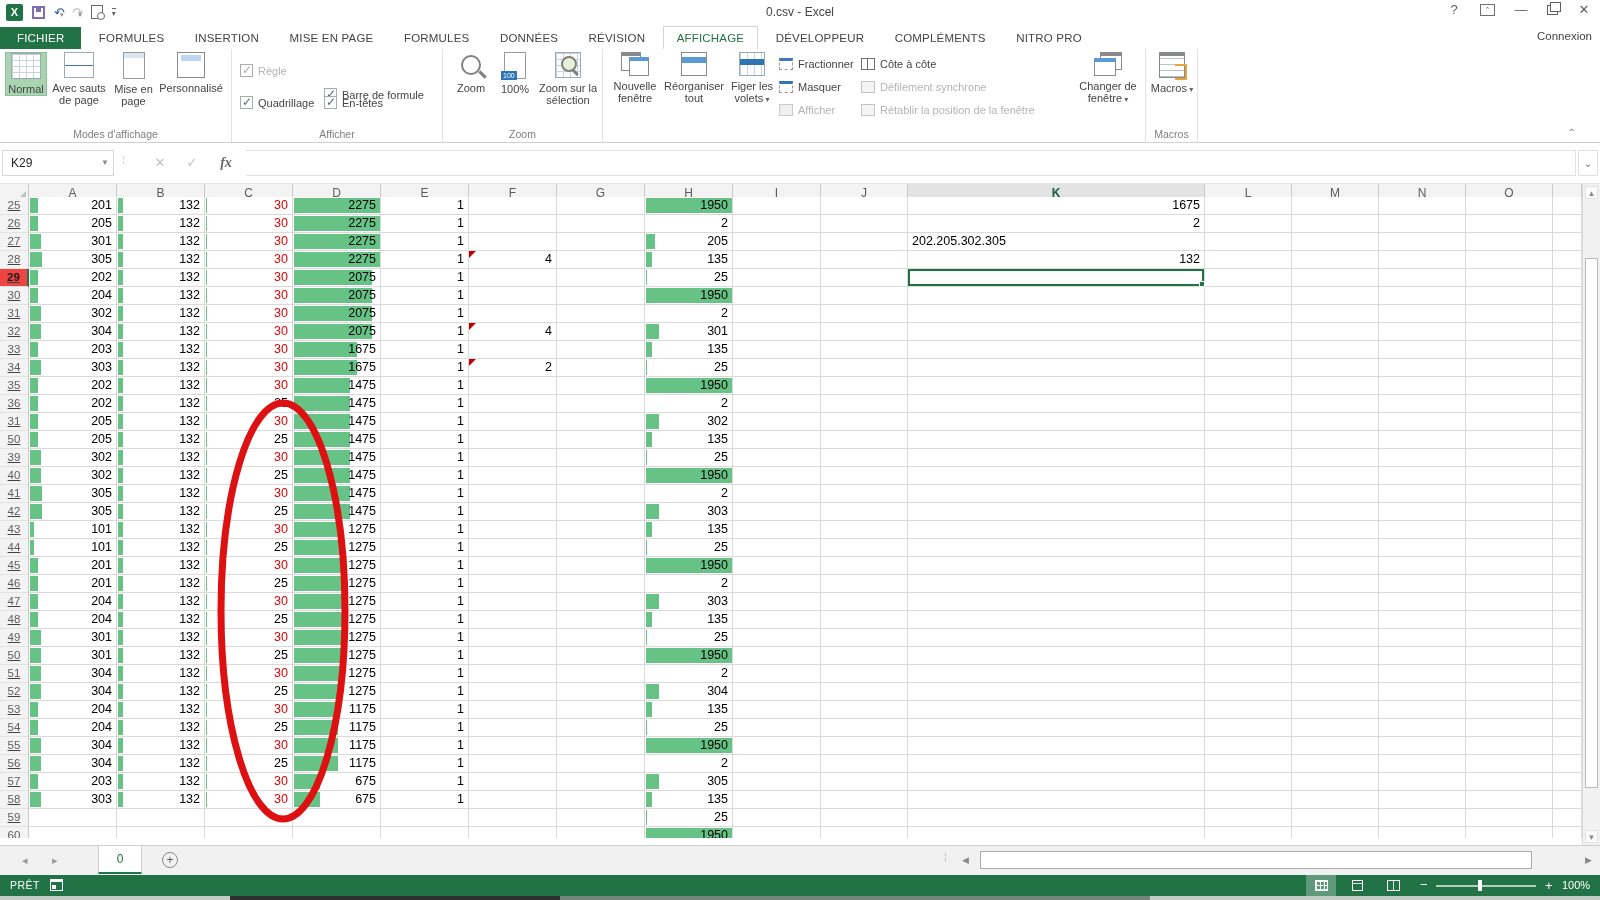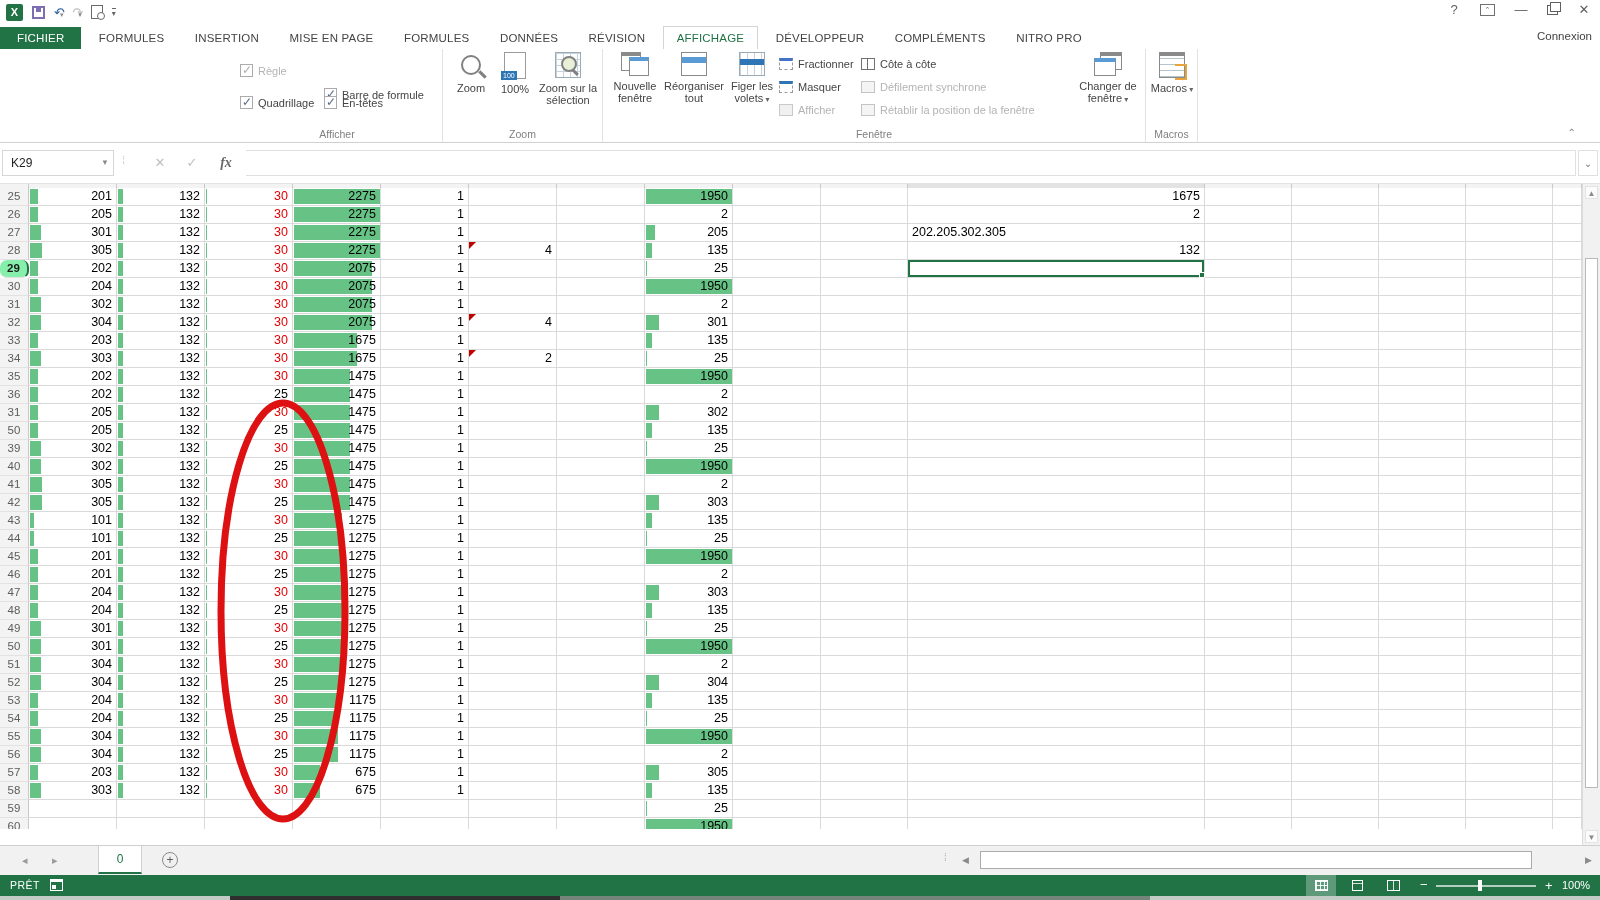--- a/index.html
+++ b/index.html
@@ -133,25 +133,25 @@
   
   #col-headers { position:absolute; top:184px; left:0; width:1582px; height:20px; display:flex;
     background:#f3f3f3; border-bottom:1px solid #c1c1c1; }
   .corner { width:29px; height:20px; border-right:1px solid #c9c9c9; position:relative; background:#f3f3f3; }
   .corner::after { content:''; position:absolute; right:2px; bottom:2px;
     border-bottom:11px solid #bcc2c8; border-left:11px solid transparent; }
   .col-h { height:20px; border-right:1px solid #c9c9c9; text-align:center; font-size:12px; color:#5c5c5c;
     line-height:19px; }
   .col-h.sel { background:#e3e3e3; color:#14613a; font-weight:bold; border-bottom:2px solid #217346; }
 
-  #grid { position:absolute; top:188px; left:0; width:1582px; height:641px; overflow:hidden; background:#fff; }
+  #grid { position:absolute; top:197px; left:0; width:1582px; height:641px; overflow:hidden; background:#fff;text-decoration:underline; }
   .grid-row { display:flex; height:18px; }
   .row-h { width:29px; height:18px; background:#f3f3f3; border-right:1px solid #c9c9c9;
     border-bottom:1px solid #e2e2e2; font-size:11.5px; color:#5c5c5c; text-align:center; line-height:17px; }
-  .row-h.sel { background:#86efac; color:#1b1b1b; font-weight:bold; border-right:2px solid #217346;border-radius:7px; }
+  .row-h.sel { background:#ef4444; color:#1b1b1b; font-weight:bold; border-right:2px solid #217346; }
   .cell { position:relative; height:18px; border-right:1px solid #dadada; border-bottom:1px solid #dadada;
     font-size:12.5px; color:#000; }
   .cell .val { position:absolute; right:4px; top:1px; z-index:2; }
   .cell.left .val { right:auto; left:4px; }
   .cell .val.red { color:#e00000; }
   .bar { position:absolute; left:1px; top:1px; height:15px; background:#66c385; z-index:1; }
   .flag { position:absolute; top:0; left:0; width:0; height:0;
     border-top:7px solid #c00000; border-right:7px solid transparent; z-index:3; }
   .cell.cur { box-shadow:inset 0 0 0 2px #217346; }
   .cell.cur .handle { position:absolute; right:-1px; bottom:-1px; width:6px; height:6px; background:#217346;
@@ -216,20 +216,21 @@
 
 <div id="titlebar">
   <div id="qat">
     <span class="xl-logo">X</span>
     <span class="floppy"></span>
     <span><span class="uglyph">↶</span><span class="mini-dd">▾</span></span>
     <span><span class="uglyph gray">↷</span><span class="mini-dd">▾</span></span>
     <span class="pprev"></span>
     <span class="qat-more">▾</span>
   </div>
+  <div id="title-text">0.csv - Excel</div>
   <div id="win-controls">
     <span class="wc">?</span>
     <span class="ribopt">⌃</span>
     <span class="wc">—</span>
     <span class="restore"></span>
     <span class="wc">✕</span>
   </div>
 </div>
 
 <div id="tabrow">
@@ -242,20 +243,39 @@
   <span class="rtab">RÉVISION</span>
   <span class="rtab active">AFFICHAGE</span>
   <span class="rtab">DÉVELOPPEUR</span>
   <span class="rtab">COMPLÉMENTS</span>
   <span class="rtab">NITRO PRO</span>
   <span id="connexion">Connexion</span>
 </div>
 
 <div id="ribbon">
 
+  <div class="rgroup" style="left:0;width:232px;">
+    <div class="rbtn selected" style="left:5px;width:42px;">
+      <span class="i-table"></span>
+      <span class="lbl">Normal</span>
+    </div>
+    <div class="rbtn" style="left:49px;width:60px;">
+      <span class="i-table i-pb"></span>
+      <span class="lbl">Avec sauts de page</span>
+    </div>
+    <div class="rbtn" style="left:110px;width:47px;">
+      <span class="i-page i-mise"></span>
+      <span class="lbl">Mise en page</span>
+    </div>
+    <div class="rbtn" style="left:158px;width:66px;">
+      <span class="i-custom"></span>
+      <span class="lbl">Personnalisé</span>
+    </div>
+    <div class="glabel">Modes d'affichage</div>
+  </div>
 
   <div class="rgroup" style="left:232px;width:211px;">
     <div class="chk" style="left:8px;top:15px;">
       <span class="chkbox checked graycheck"></span>
       <span class="lbl dis">Règle</span>
     </div>
     <div class="chk" style="left:8px;top:47px;">
       <span class="chkbox checked"></span>
       <span class="lbl">Quadrillage</span>
     </div>
@@ -323,21 +343,20 @@
     </div>
     <div class="smbtn dis" style="left:258px;top:55px;">
       <span class="si si-reset"></span>
       <span class="dis">Rétablir la position de la fenêtre</span>
     </div>
 
     <div class="rbtn has-dd" style="left:472px;width:66px;">
       <span class="i-chwin"></span>
       <span class="lbl">Changer de fenêtre</span>
     </div>
-    <div class="glabel">Fenêtre</div>
   </div>
 
   <div class="rgroup" style="left:1146px;width:52px;">
     <div class="rbtn has-dd" style="left:4px;width:44px;">
       <span class="i-macros"></span>
       <span class="lbl">Macros</span>
     </div>
     <div class="glabel">Macros</div>
   </div>
 

